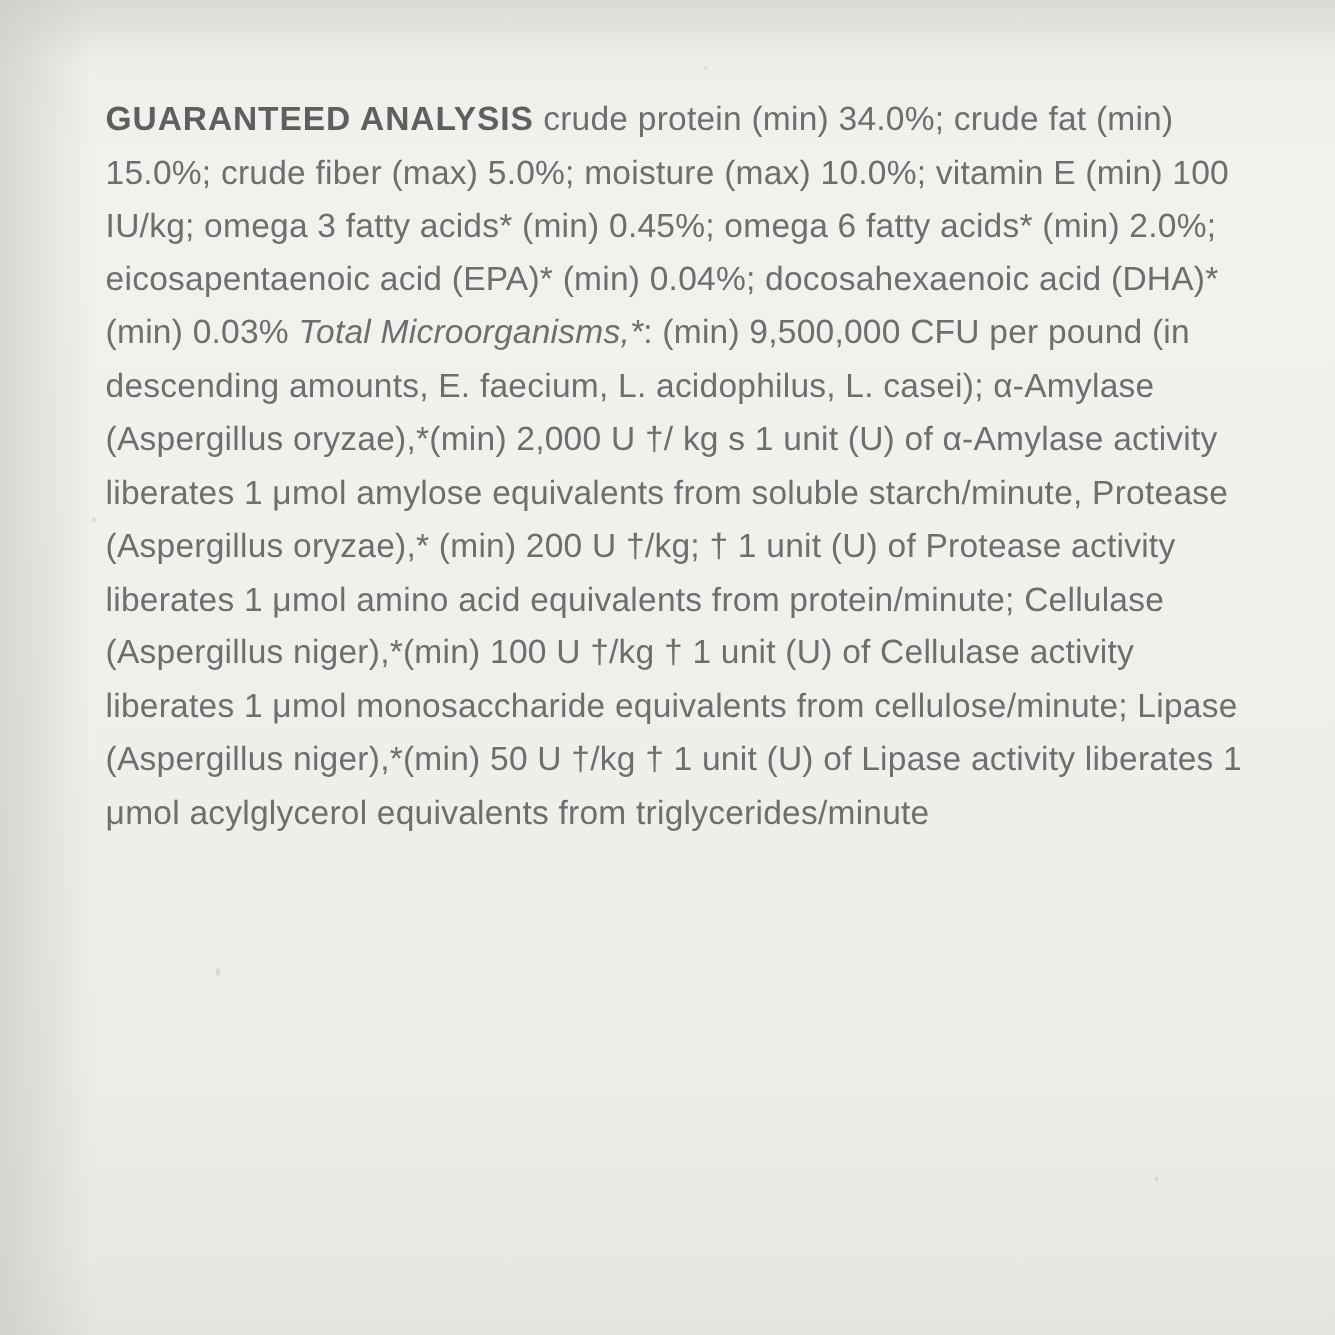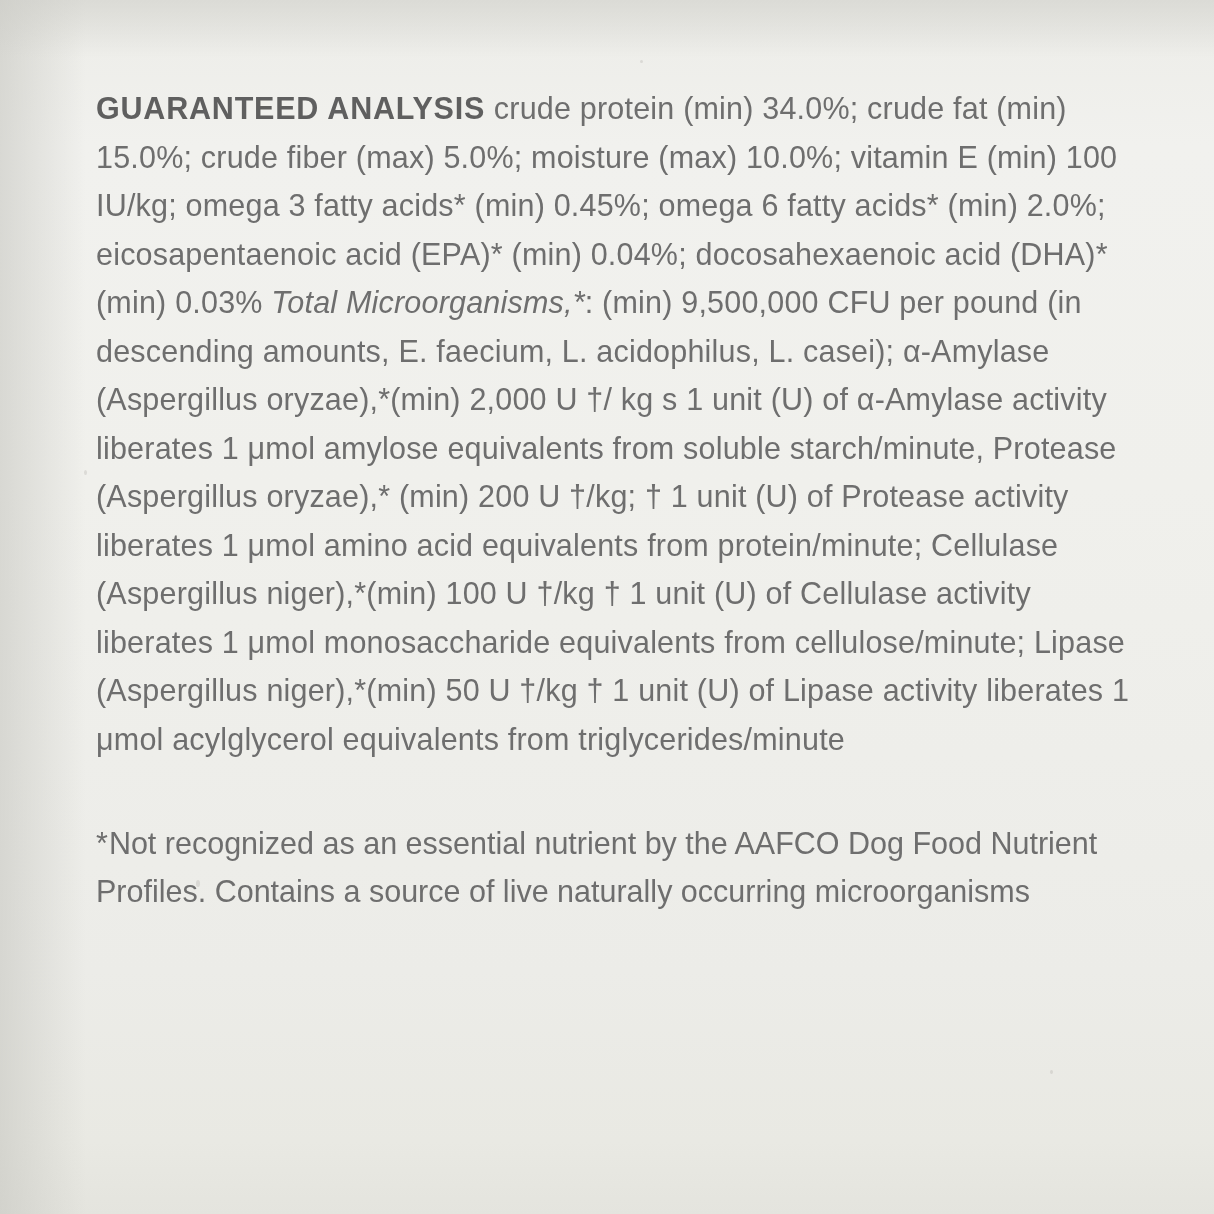--- a/index.html
+++ b/index.html
@@ -143,21 +143,20 @@
 <body>
 
 <div id="label">
 
   <div class="cutoff-top"></div>
 
   <div class="content">
 
     <p class="para ga-para"><span class="lead">GUARANTEED ANALYSIS</span> <span>crude protein (min) 34.0%; crude fat (min) 15.0%; crude fiber (max) 5.0%; moisture (max) 10.0%; vitamin E (min) 100 IU/kg; omega 3 fatty acids* (min) 0.45%; omega 6 fatty acids* (min) 2.0%; eicosapentaenoic acid (EPA)* (min) 0.04%; docosahexaenoic acid (DHA)* (min) 0.03% </span><span class="ital">Total Microorganisms,*</span><span>: (min) 9,500,000 CFU per pound (in descending amounts, E. faecium, L. acidophilus, L. casei); α-Amylase (Aspergillus oryzae),*(min) 2,000 U †/ kg s 1 unit (U) of α-Amylase activity liberates 1 μmol amylose equivalents from soluble starch/minute, Protease (Aspergillus oryzae),* (min) 200 U †/kg; † 1 unit (U) of Protease activity liberates 1 μmol amino acid equivalents from protein/minute; Cellulase (Aspergillus niger),*(min) 100 U †/kg † 1 unit (U) of Cellulase activity liberates 1 μmol monosaccharide equivalents from cellulose/minute; Lipase (Aspergillus niger),*(min) 50 U †/kg † 1 unit (U) of Lipase activity liberates 1 μmol acylglycerol equivalents from triglycerides/minute</span></p>
 
-    <p class="footnote"><span class="star">*</span><span>Not recognized as an essential nutrient by the AAFCO Dog Food Nutrient Profiles. Contains a source of live naturally occurring microorganisms</span></p>
 
 
   </div>
 
   <div class="cutoff-bottom"></div>
 
   <span class="speck" style="left:196px;top:880px;width:4px;height:7px;"></span>
   <span class="speck" style="left:84px;top:470px;width:3px;height:5px;"></span>
   <span class="speck" style="left:1050px;top:1070px;width:3px;height:4px;"></span>
   <span class="speck" style="left:640px;top:60px;width:3px;height:3px;"></span>

